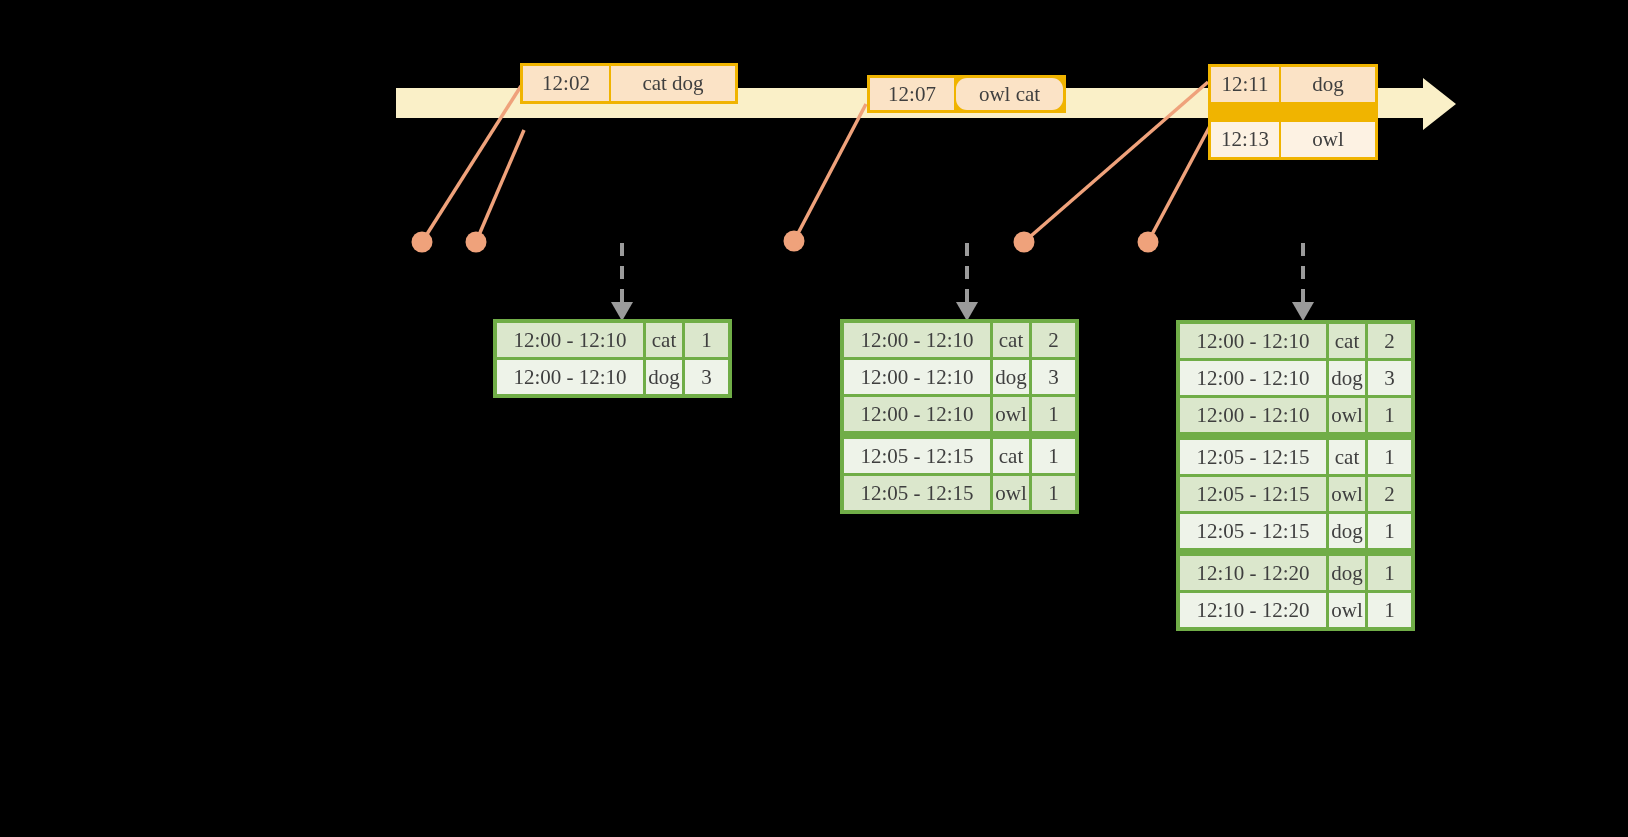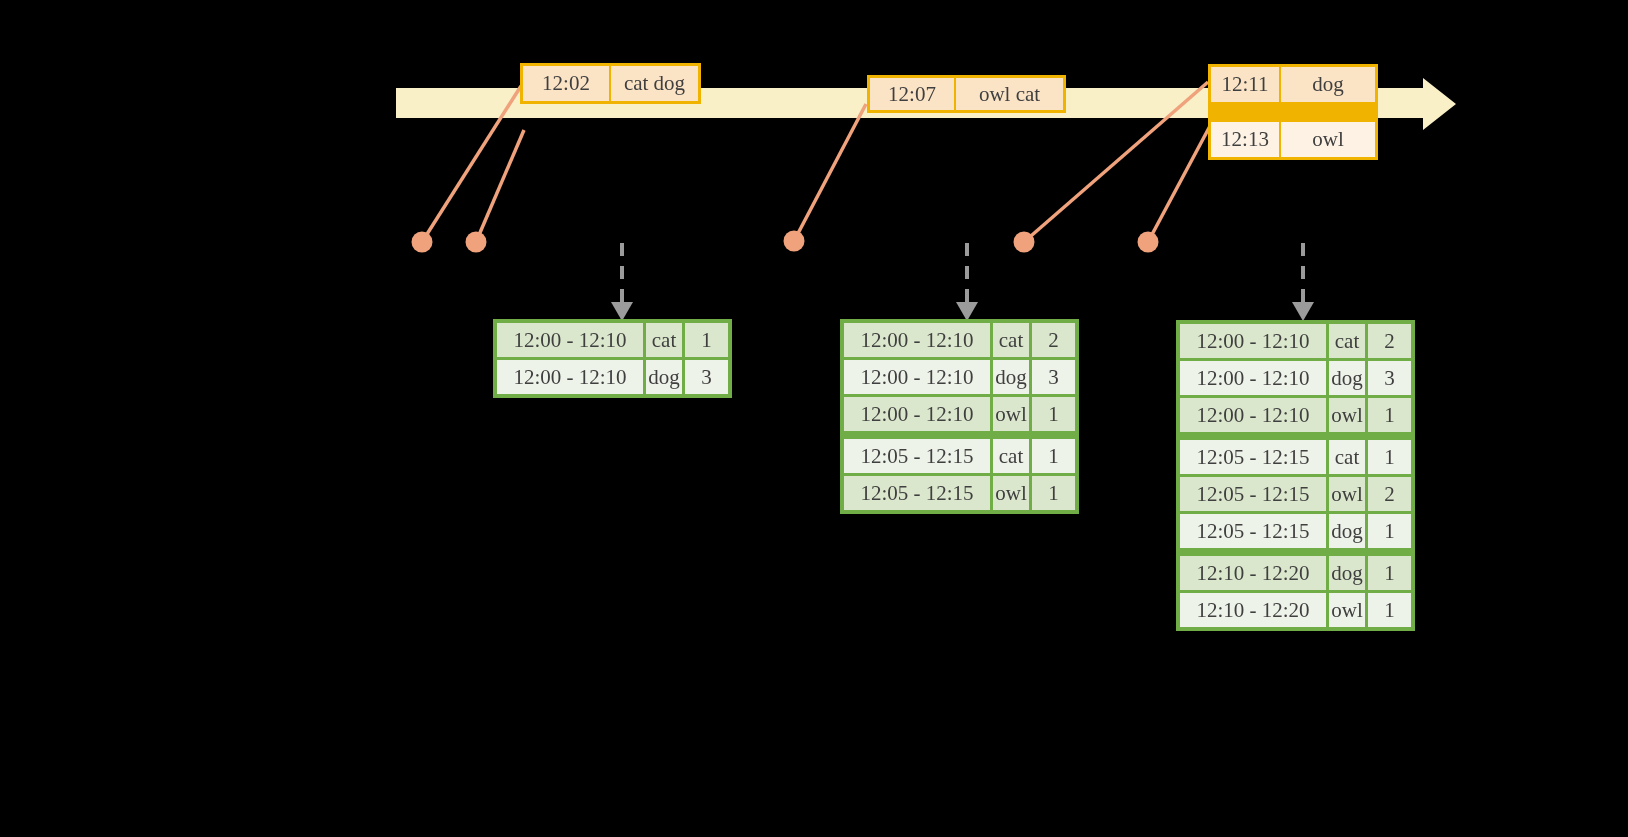--- a/index.html
+++ b/index.html
@@ -26,22 +26,22 @@
   .dot{fill:var(--connector);}
   .trig{stroke:var(--trigger-arrow);stroke-width:4px;stroke-dasharray:13 10;fill:none;}
   .trig-head{fill:var(--trigger-arrow);}
 
   
   .ev-table{position:absolute;background:var(--event-border);padding:3px;display:flex;flex-direction:column;gap:2px;}
   .ev-row{display:flex;gap:2px;}
   .ev-table .cell{display:flex;align-items:center;justify-content:center;font-size:21px;color:var(--text);}
   .ev-row.dark  .cell{background:var(--event-row-dark);}
   .ev-row.light .cell{background:var(--event-row-light);}
-  .ev1{left:520px;top:63px;}  .ev1 .cell{height:35px;} .ev1 .c0{width:86px;} .ev1 .c1{width:87px;}
-  .ev2{left:867px;top:75px;}  .ev2 .cell{height:32px;} .ev2 .c0{width:84px;} .ev2 .c1{width:107px;}
+  .ev1{left:520px;top:63px;}  .ev1 .cell{height:35px;} .ev1 .c0{width:86px;} .ev1 .c1{width:124px;}
+  .ev2{left:867px;top:75px;}  .ev2 .cell{height:32px;} .ev2 .c0{width:84px;} .ev2 .c1{width:107px;border-radius:11px;}
   .ev3{left:1208px;top:64px;gap:20px;} .ev3 .cell{height:35px;} .ev3 .c0{width:68px;} .ev3 .c1{width:94px;}
 
   
   .res-table{position:absolute;background:var(--result-border);padding:4px;display:flex;flex-direction:column;}
   .res-row{display:flex;gap:3px;margin-top:3px;}
   .res-row:first-child{margin-top:0;}
   .res-row.group-start{margin-top:8px;}
   .res-table .cell{height:34px;display:flex;align-items:center;justify-content:center;font-size:21px;color:var(--text);}
   .res-table .c0{width:146px;} .res-table .c1{width:36px;} .res-table .c2{width:43px;}
   .res-row.dark  .cell{background:var(--result-row-dark);}

